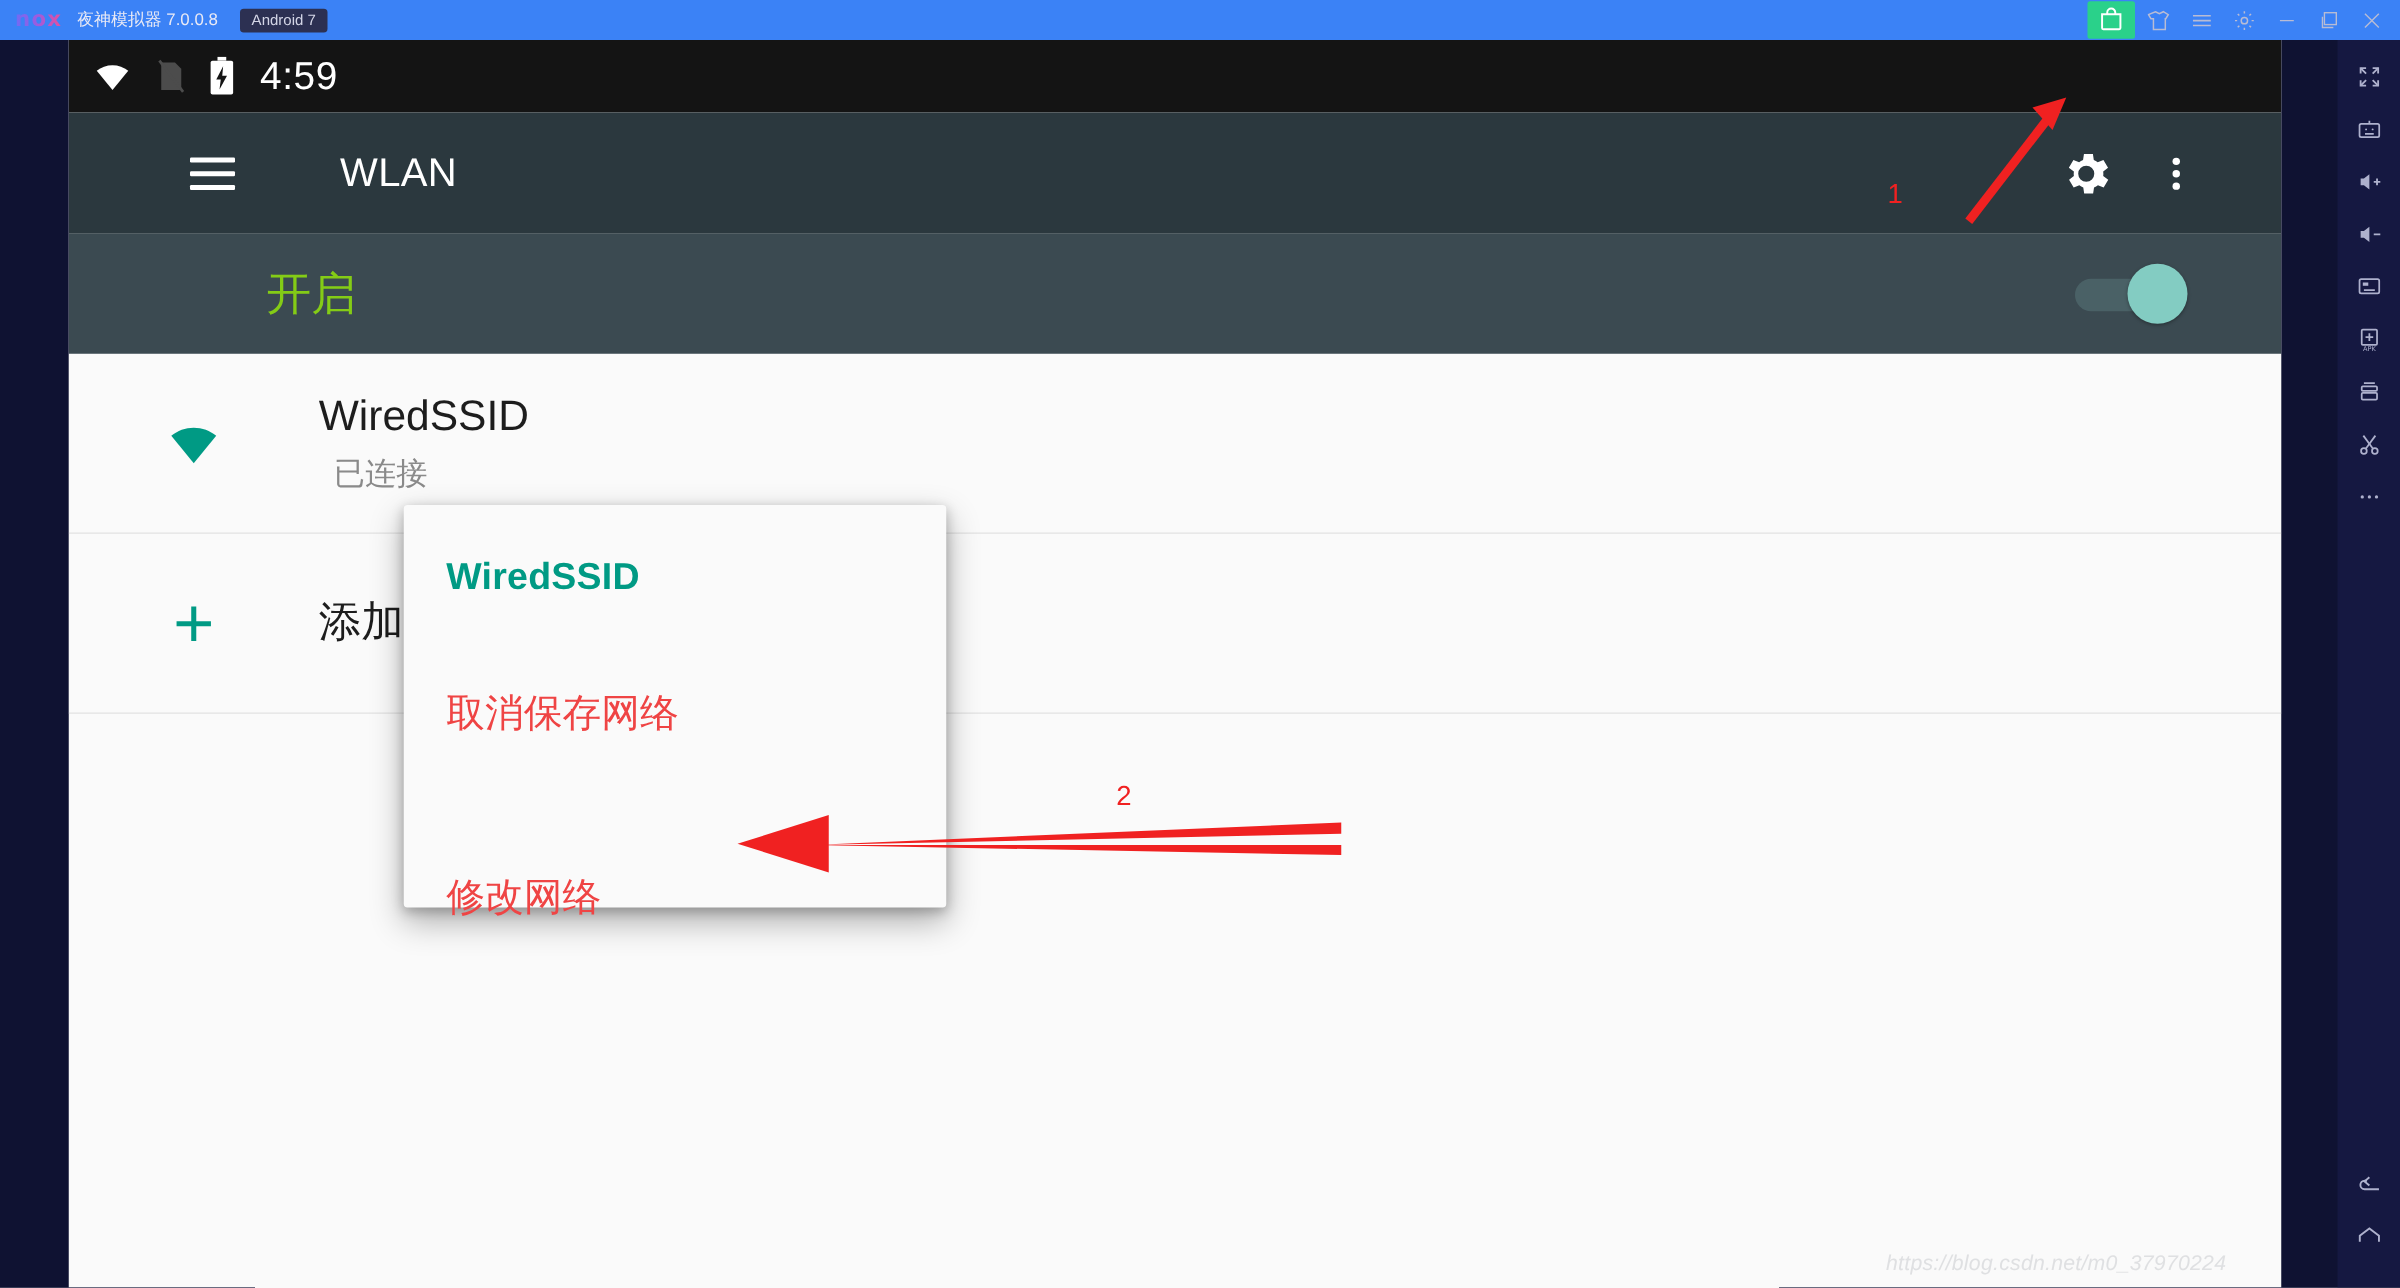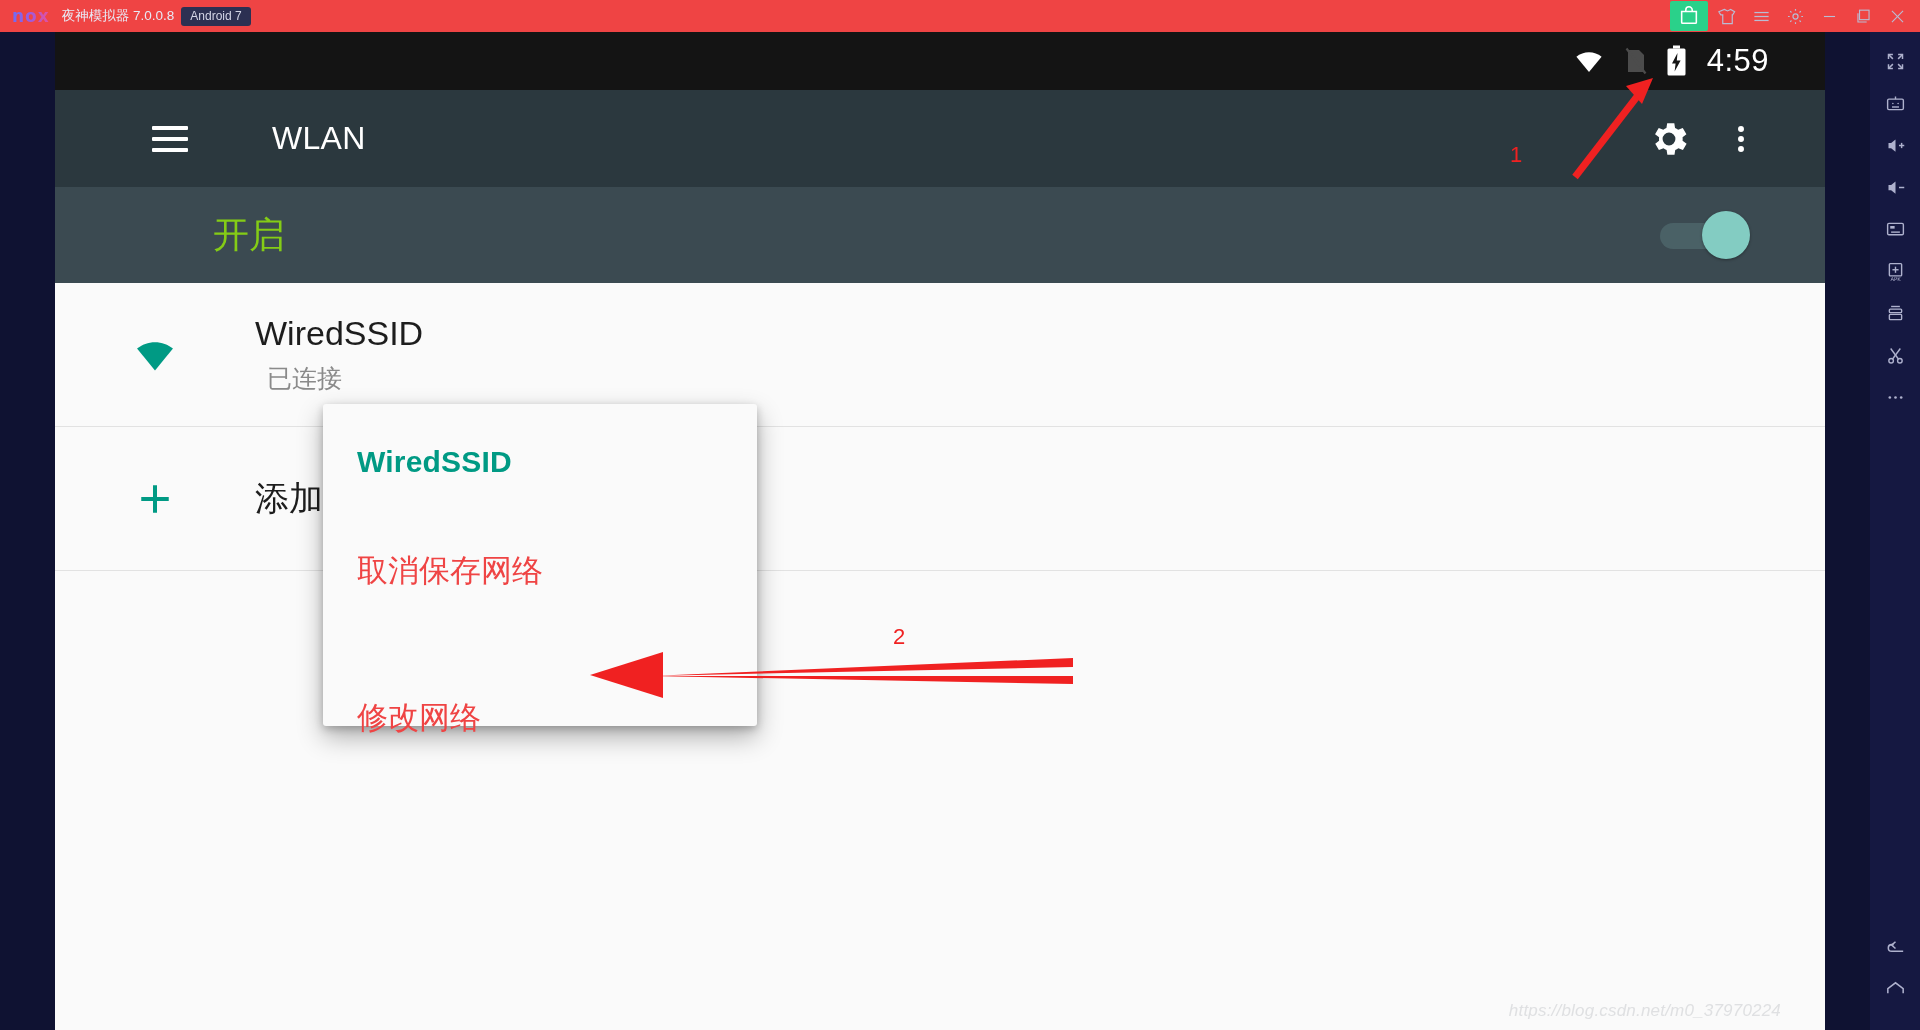--- a/index.html
+++ b/index.html
@@ -6,31 +6,31 @@
   html,body{
     width:1920px; height:1030px; overflow:hidden;
     background:#0f1232;
     font-family:"Liberation Sans","DejaVu Sans",sans-serif;
   }
   #root{ position:relative; width:1920px; height:1030px; background:#0f1232; }
 
   
   .titlebar{
     position:absolute; left:0; top:0; width:1920px; height:32px;
-    background:#ef4444; display:flex; align-items:center;
+    background:#3b82f6; display:flex; align-items:center;
   }
   .nox-logo{
     margin-left:12px; font-size:17px; font-weight:700; letter-spacing:1px;
     background:linear-gradient(90deg,#6f6cf5 0%,#9b5ce0 45%,#e84f9c 100%);
     -webkit-background-clip:text; background-clip:text; color:transparent;
     font-family:"DejaVu Sans",sans-serif;
   }
   .nox-title{ margin-left:12px; font-size:13.5px; color:#e8e9f5; }
   .nox-badge{
-    margin-left:7px; font-size:12px; color:#d3d5e6;
+    margin-left:18px; font-size:12px; color:#d3d5e6;
     background:#2c3052; border-radius:3px; padding:2px 9px 3px 9px;
   }
   .tb-right{ position:absolute; right:0; top:0; height:32px; display:flex; align-items:center; }
   .tb-btn{
     width:34px; height:32px; display:flex; align-items:center; justify-content:center;
     color:#b9bcd4;
   }
   .tb-btn svg{ display:block; }
   .tb-store{
     width:38px; height:30px; margin-right:2px; background:#2ad18a;
@@ -50,21 +50,21 @@
 
   
   .screen{
     position:absolute; left:55px; top:32px; width:1770px; height:998px;
     background:#fafafa; overflow:hidden;
   }
 
   
   .statusbar{
     position:relative; height:58px; background:#141414;
-    display:flex; align-items:center; justify-content:flex-end;
+    display:flex; align-items:center; justify-content:flex-start;
     padding-right:56px; color:#ffffff;
   }
   .sb-item{ margin-left:18px; display:flex; align-items:center; }
   .clock{ font-size:31px; margin-left:20px; letter-spacing:.5px; }
 
   
   .appbar{
     position:relative; height:97px; background:#2b383e;
     display:flex; align-items:center;
   }

